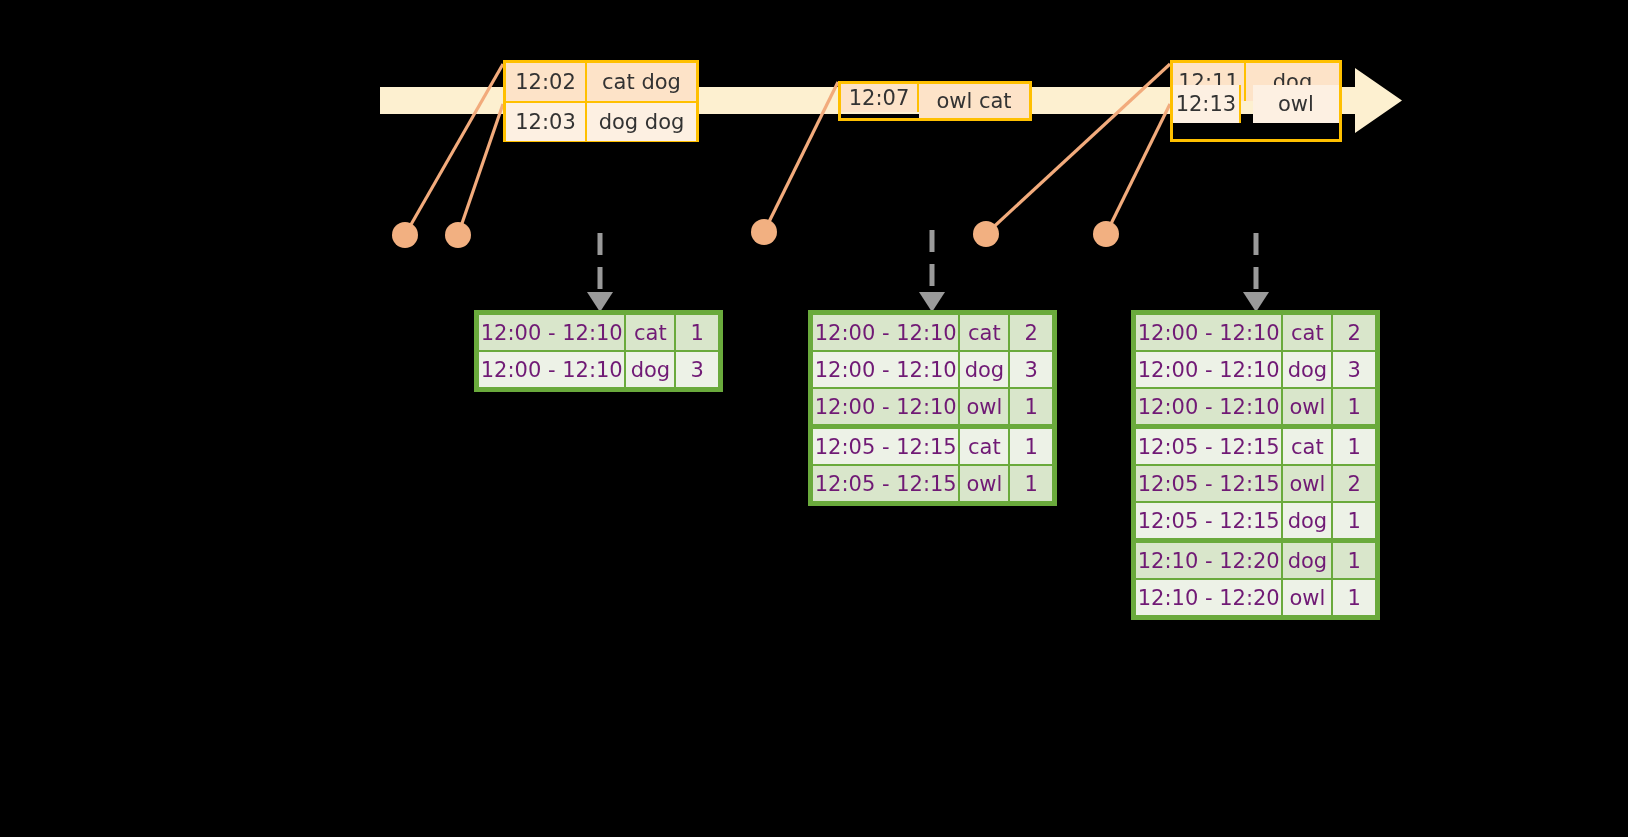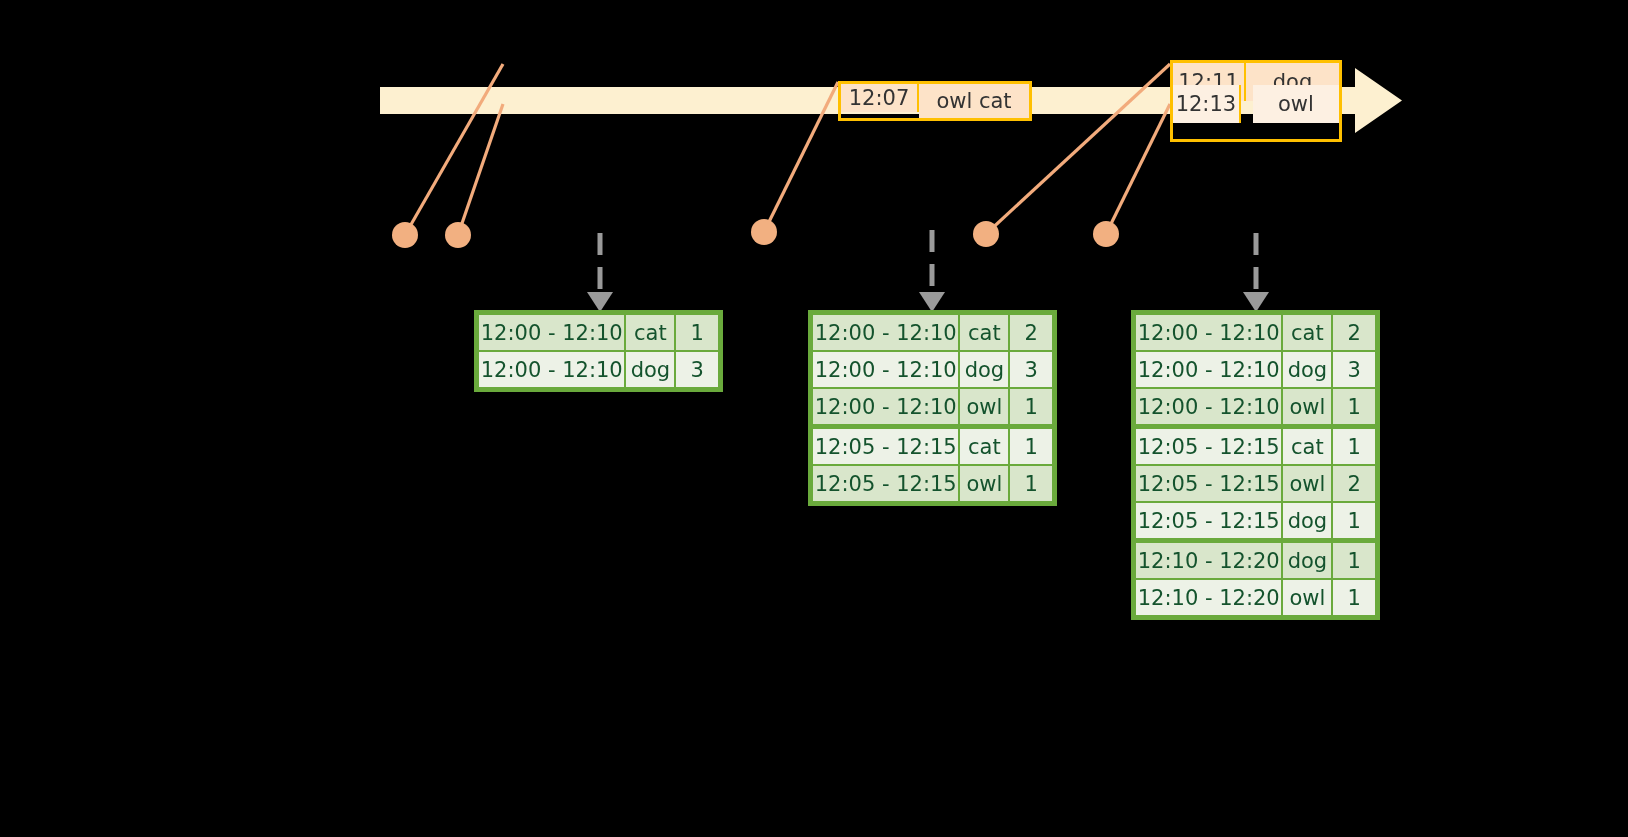--- a/index.html
+++ b/index.html
@@ -25,21 +25,21 @@
 
   
   .gtable{
     position:absolute;border:4px solid #6aaa3c;box-sizing:border-box;
     background:#6aaa3c;
   }
   .gtable .grow{display:flex;}
   .gcell{
     box-sizing:border-box;
     display:flex;align-items:center;justify-content:center;
-    font-size:21px;color:#14532d;white-space:nowrap;
+    font-size:21px;color:#701a75;white-space:nowrap;
     border:1px solid #6aaa3c;
   }
   .shade-dark .gcell{background:#d9e6cb;}
   .shade-light .gcell{background:#edf2e7;}
   .sep{border-top:3px solid #6aaa3c;}
 </style>
 </head>
 <body>
 
 <div id="stage">
@@ -71,20 +71,30 @@
       <line x1="932" y1="230" x2="932" y2="294" stroke-dasharray="22 12"></line>
       <line x1="1256" y1="233" x2="1256" y2="294" stroke-dasharray="22 12"></line>
     </g>
     <g fill="#9a9a9a">
       <path d="M 587 292 L 613 292 L 600 312 Z"></path>
       <path d="M 919 292 L 945 292 L 932 312 Z"></path>
       <path d="M 1243 292 L 1269 292 L 1256 312 Z"></path>
     </g>
   </svg>
 
+  <div class="evt-group" style="left:503px;top:60px;width:196px;height:82px;">
+    <div class="evt-row row-a" style="height:38px;">
+      <div class="evt-time" style="width:81px;height:38px;">12:02</div>
+      <div class="evt-words" style="width:109px;height:38px;">cat dog</div>
+    </div>
+    <div class="evt-row row-b" style="height:38px;">
+      <div class="evt-time" style="width:81px;height:38px;">12:03</div>
+      <div class="evt-words" style="width:109px;height:38px;">dog dog</div>
+    </div>
+  </div>
 
   <div class="evt-group" style="left:838px;top:81px;width:194px;height:40px;">
     <div class="evt-row row-a" style="height:34px;">
       <div class="evt-time" style="width:78px;height:28px;">12:07</div>
       <div class="evt-words" style="width:110px;height:34px;">owl cat</div>
     </div>
   </div>
 
   <div class="evt-group" style="left:1170px;top:60px;width:172px;height:82px;">
     <div class="evt-row row-a" style="height:20px;">

